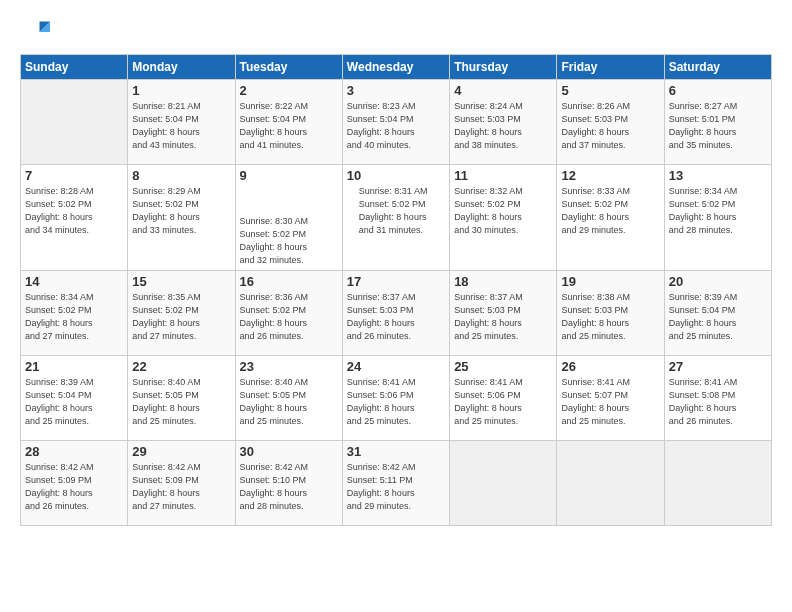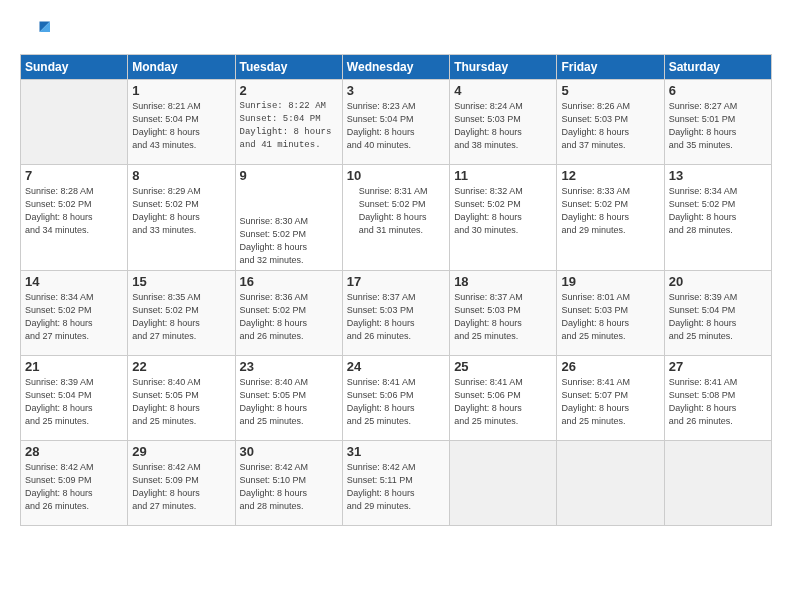--- a/index.html
+++ b/index.html
@@ -135,21 +135,21 @@
           <td class="empty-cell"></td>
           <td>
             <span class="day-number">1</span>
             <div class="day-info" style="white-space: pre-line;">Sunrise: 8:21 AM
 Sunset: 5:04 PM
 Daylight: 8 hours
 and 43 minutes.</div>
           </td>
           <td>
             <span class="day-number">2</span>
-            <div class="day-info" style="white-space: pre-line; font-family: Liberation Mono, monospace;">Sunrise: 8:22 AM
+            <div class="day-info" style="white-space: pre-line;">Sunrise: 8:22 AM
 Sunset: 5:04 PM
 Daylight: 8 hours
 and 41 minutes.</div>
           </td>
           <td>
             <span class="day-number">3</span>
             <div class="day-info" style="white-space: pre-line;">Sunrise: 8:23 AM
 Sunset: 5:04 PM
 Daylight: 8 hours
 and 40 minutes.</div>
@@ -258,21 +258,21 @@
           </td>
           <td>
             <span class="day-number">18</span>
             <div class="day-info" style="white-space: pre-line;">Sunrise: 8:37 AM
 Sunset: 5:03 PM
 Daylight: 8 hours
 and 25 minutes.</div>
           </td>
           <td>
             <span class="day-number">19</span>
-            <div class="day-info" style="white-space: pre-line;">Sunrise: 8:01 AM
+            <div class="day-info" style="white-space: pre-line;">Sunrise: 8:38 AM
 Sunset: 5:03 PM
 Daylight: 8 hours
 and 25 minutes.</div>
           </td>
           <td>
             <span class="day-number">20</span>
             <div class="day-info" style="white-space: pre-line;">Sunrise: 8:39 AM
 Sunset: 5:04 PM
 Daylight: 8 hours
 and 25 minutes.</div>

